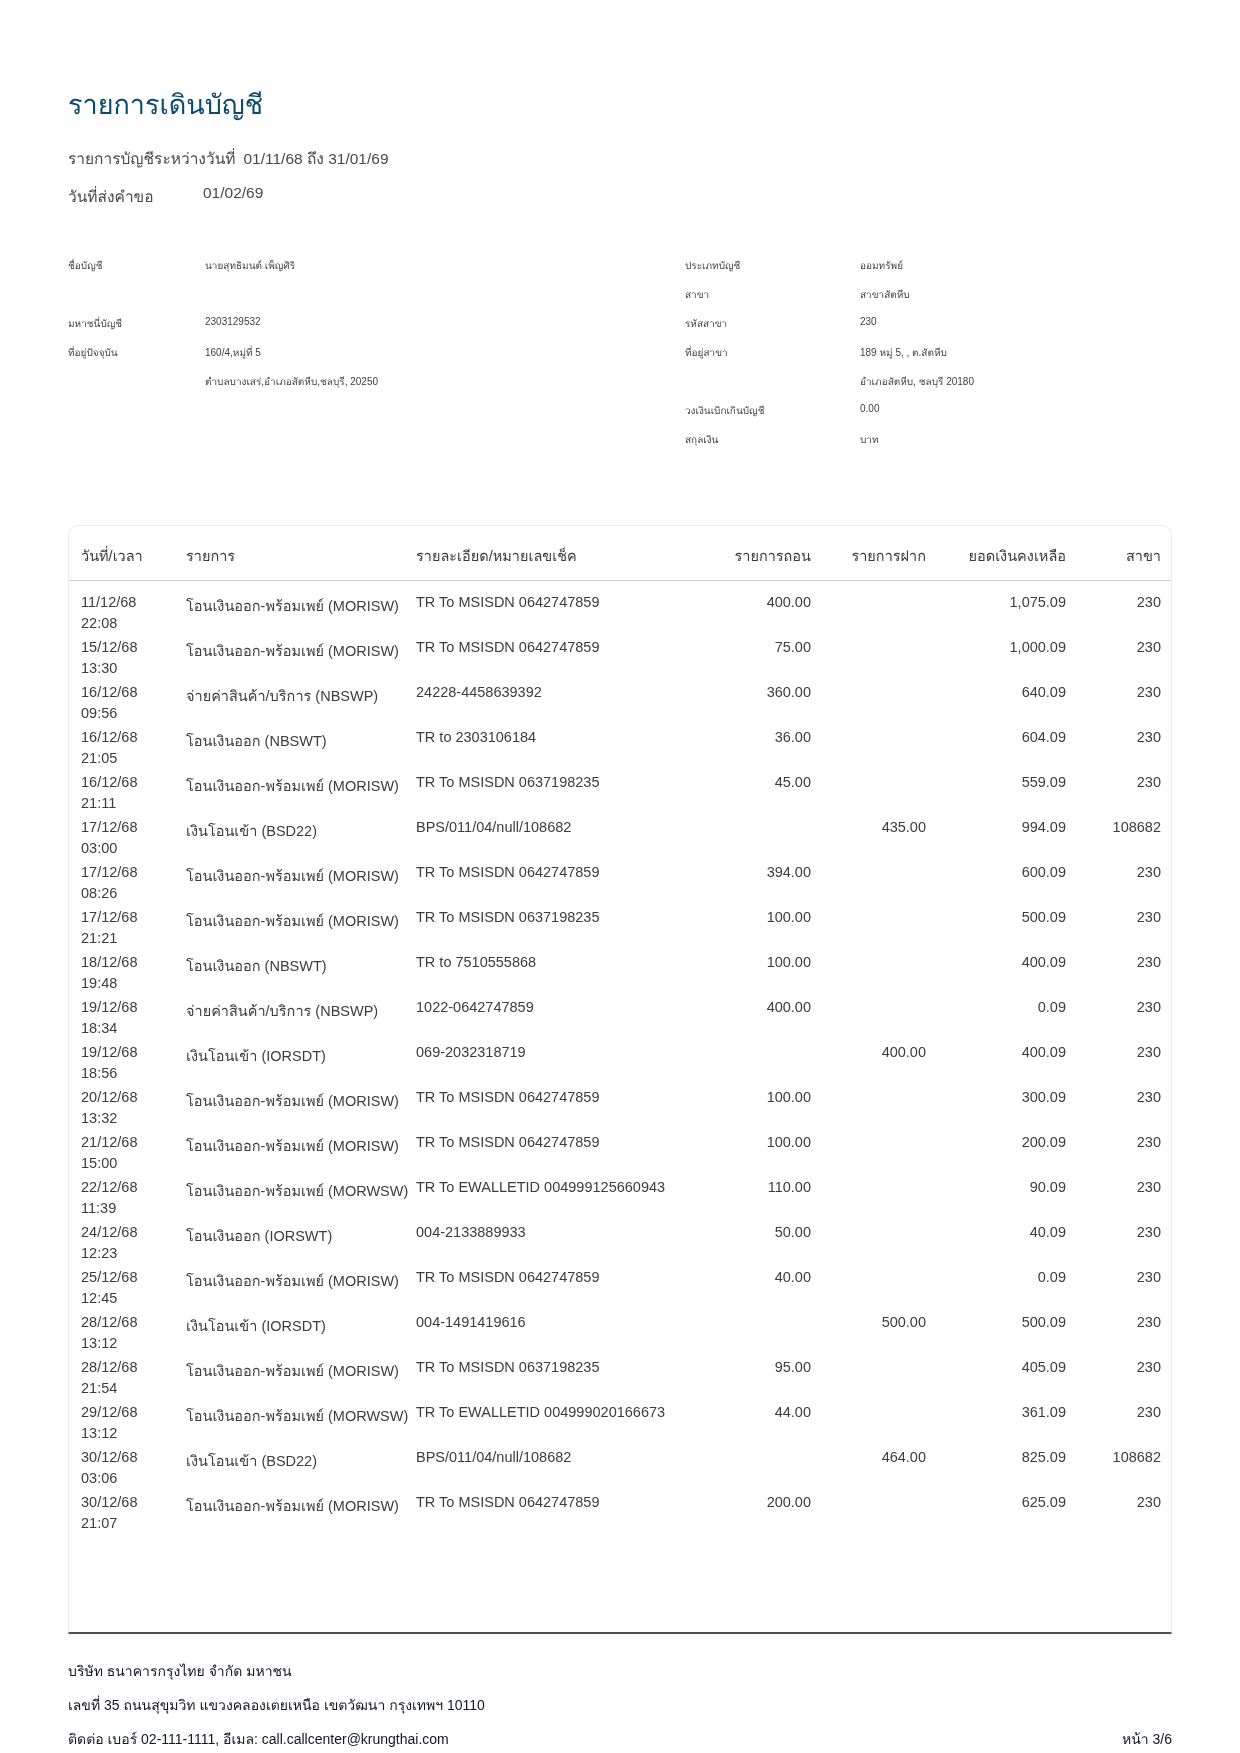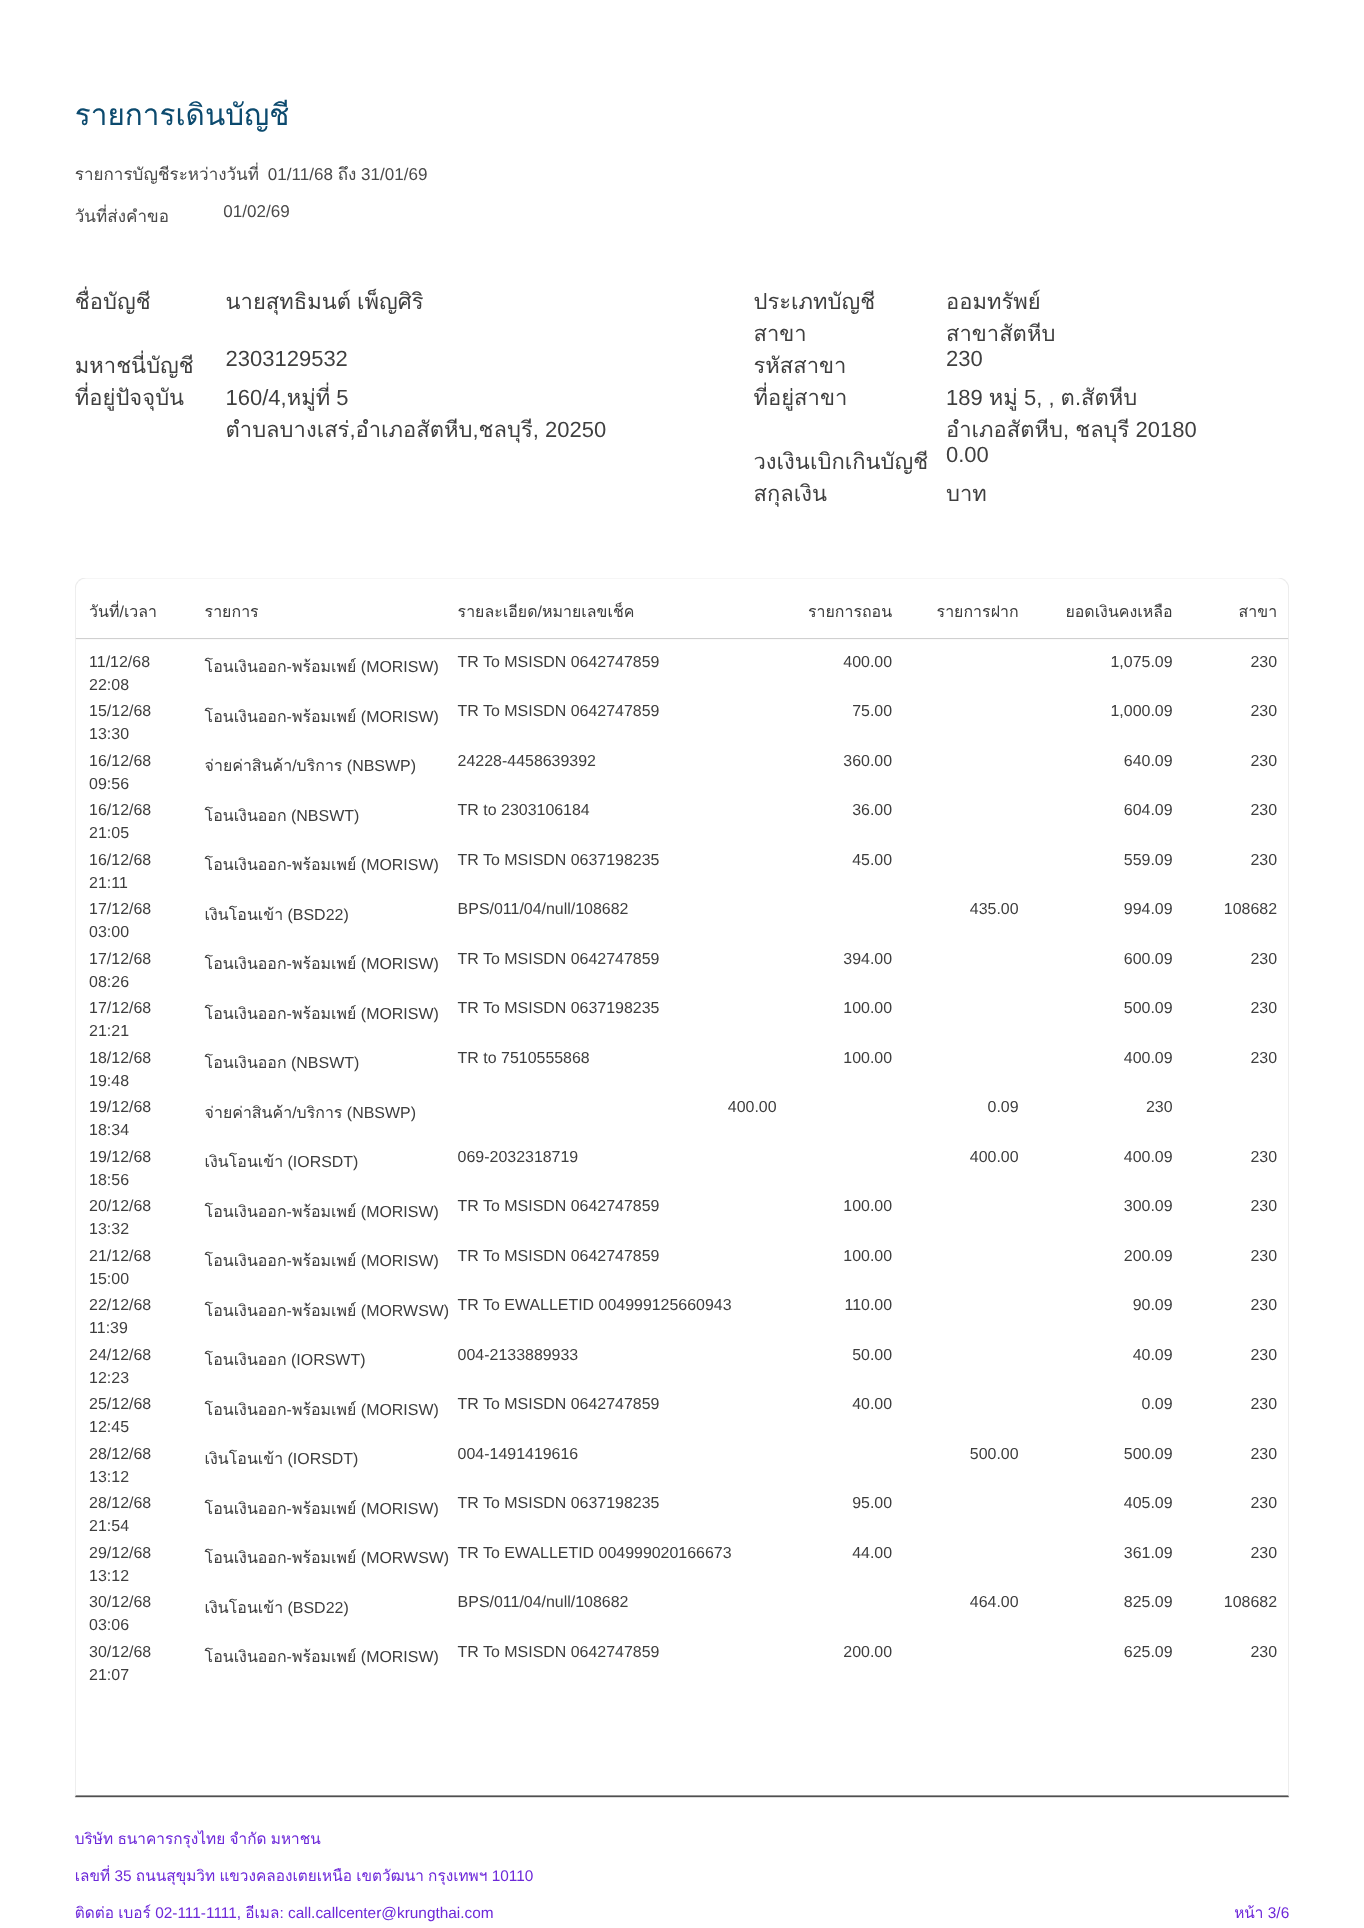--- a/index.html
+++ b/index.html
@@ -21,37 +21,37 @@
   .doc-sub { font-size:15.5px; color:#4a4a4a; margin-bottom:13px; display:flex; }
   .doc-sub .lbl { flex:0 0 auto; }
   .doc-sub .gap { width:8px; }
   .req-row .lbl { width:135px; }
 
   
   .info { display:flex; margin-top:36px; }
   .info-col { display:flex; flex-direction:column; }
   .info-col.left  { width:560px; }
   .info-col.right { flex:1; padding-left:57px; }
-  .info-row { display:flex; height:29px; align-items:flex-start; font-size:20px; color:#3f3f3f; }
+  .info-row { display:flex; height:29px; align-items:flex-start; font-size:10px; color:#3f3f3f; }
   .info-col.left  .info-row .ilabel { width:137px; flex:0 0 auto; }
   .info-col.right .info-row .ilabel { width:175px; flex:0 0 auto; }
   .info-row .ivalue { flex:1; }
 
   
   .table-card { margin-top:64px; border:1px solid #ececec; border-bottom:2px solid #4f4f4f; border-radius:10px 10px 0 0; }
   .thead, .trow { display:grid; grid-template-columns:105px 230px 290px 105px 115px 140px 95px; }
   .thead { padding:18px 12px 13px 12px; border-bottom:1px solid #d0d0d0; font-size:14.5px; color:#3b3b3b; }
   .tbody { padding:8px 12px 98px 12px; }
   .trow { height:45px; padding-top:5px; font-size:14.5px; color:#3d3d3d; }
   .cell {}
   .num { text-align:right; }
   .time { margin-top:5px; font-size:14.5px; color:#3d3d3d; }
 
   
-  .footer { margin-top:27px; font-size:14px; color:#6d28d9; }
+  .footer { margin-top:27px; font-size:14px; color:#0f172a; }
   .f-line { margin-bottom:14px; line-height:20px; }
   .f-last { display:flex; justify-content:space-between; margin-bottom:0; }
 </style>
 </head>
 <body>
 
 <div class="page">
 
   <div class="top">
 
@@ -242,20 +242,21 @@
           <div class="cell num"></div>
           <div class="cell num">400.09</div>
           <div class="cell num">230</div>
         </div>
         <div class="trow">
           <div class="cell">
             <div class="date">19/12/68</div>
             <div class="time">18:34</div>
           </div>
           <div class="cell">จ่ายค่าสินค้า/บริการ (NBSWP)</div>
+          <div class="cell">1022-0642747859</div>
           <div class="cell num">400.00</div>
           <div class="cell num"></div>
           <div class="cell num">0.09</div>
           <div class="cell num">230</div>
         </div>
         <div class="trow">
           <div class="cell">
             <div class="date">19/12/68</div>
             <div class="time">18:56</div>
           </div>

